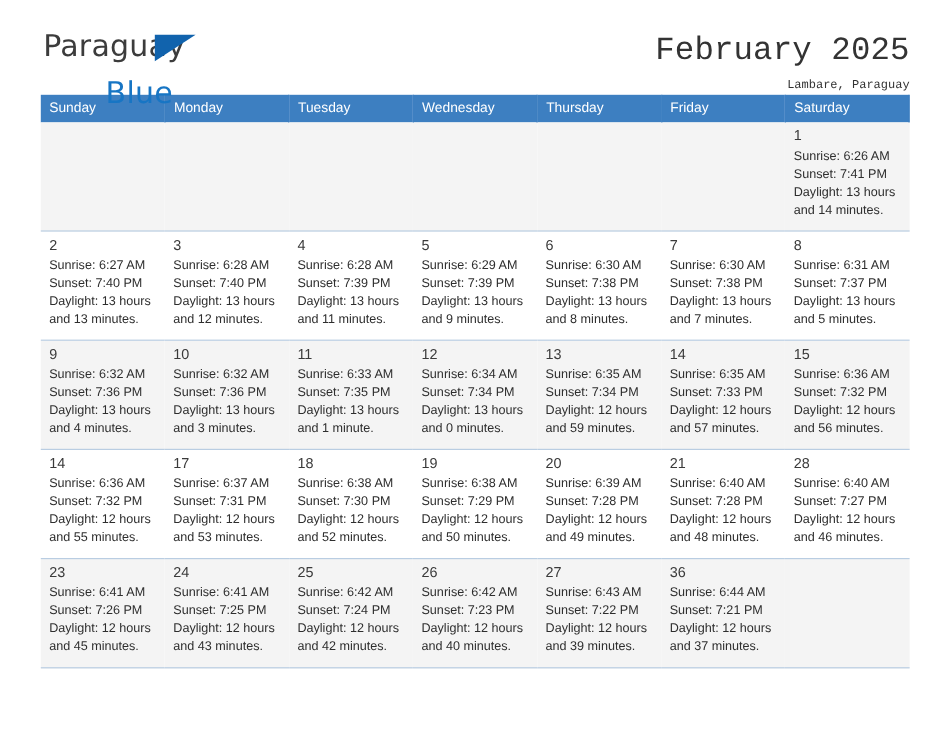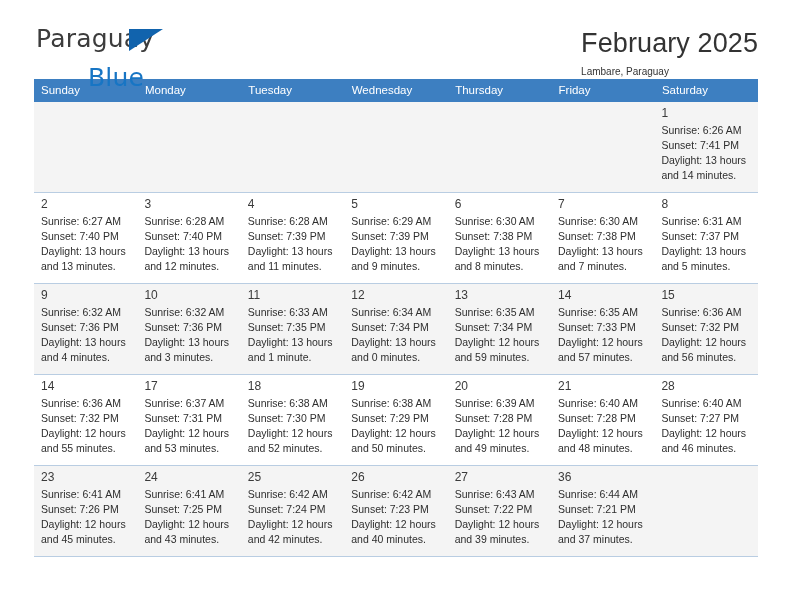--- a/index.html
+++ b/index.html
@@ -61,22 +61,23 @@
     position: absolute;
     left: 54px;
     top: 39px;
     font-size: 25px;
     letter-spacing: .2px;
     color: #1775c4;
     font-family: "DejaVu Sans", sans-serif;
     font-weight: 400;
   }
   .title-block {
-    text-align: left;
+    text-align: right;
     padding-top: 2px;
+    font-family: Liberation Mono, monospace;
   }
   .title-main {
     font-size: 27px;
     color: #333333;
     line-height: 1.12;
     letter-spacing: .1px;
   }
   .title-sub {
     font-size: 10px;
     color: #333333;

